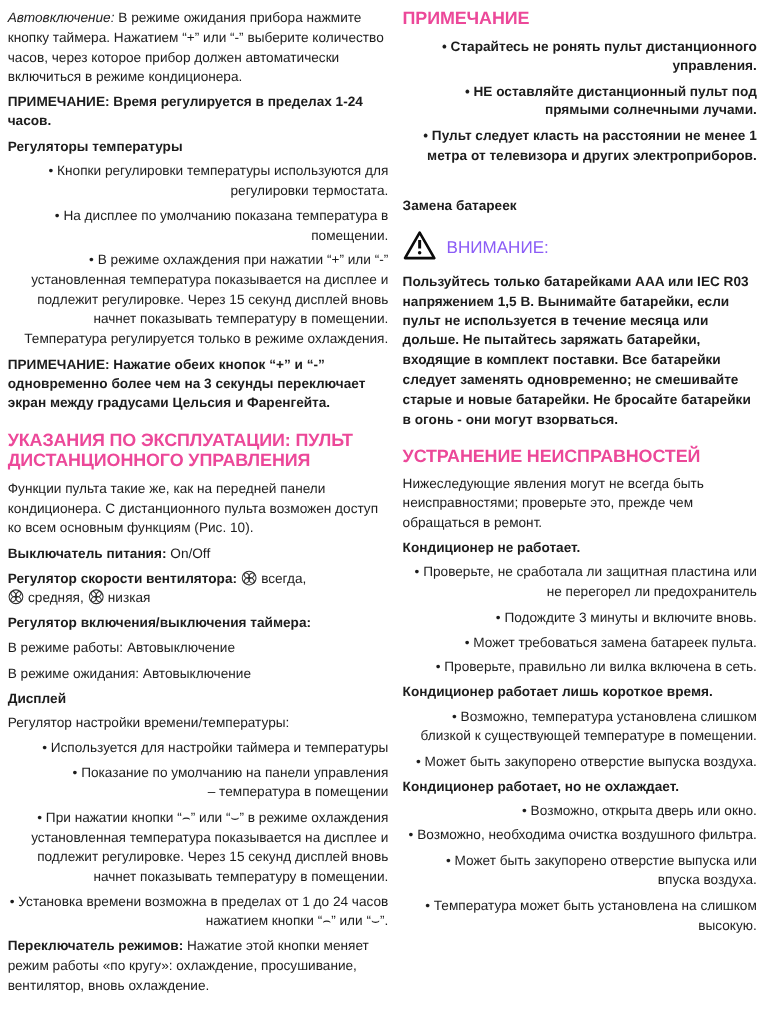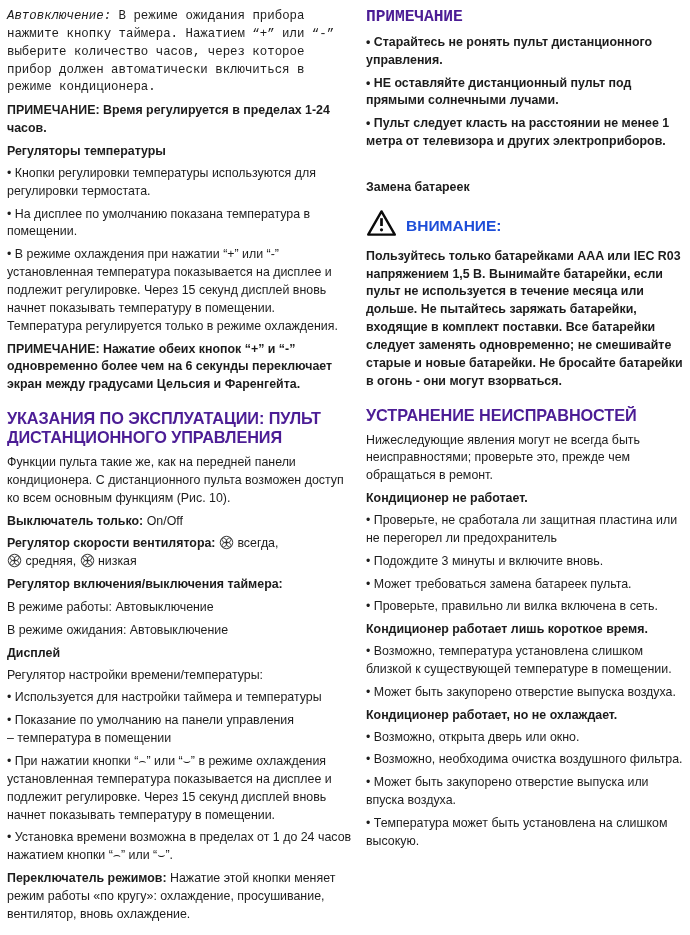--- a/index.html
+++ b/index.html
@@ -9,49 +9,49 @@
     font-size:12.4px;line-height:1.44;
   }
   .page{display:flex;gap:13px;padding:8px 4px 0 7px;box-sizing:border-box;width:690px;}
   .col{flex:0 0 auto;}
   .col-left{width:346px;}
   .col-right{width:322px;}
   p{margin:0 0 5px;white-space:pre-wrap;}
   .b{font-weight:700;}
   .i{font-style:italic;}
   h2{
-    font-weight:700;color:#4c1d95;font-size:16.3px;line-height:1.16;
+    font-weight:700;color:#ec4899;font-size:16.3px;line-height:1.16;
     margin:15px 0 7px;letter-spacing:-0.1px;white-space:pre-line;
   }
-  .col > :first-child{margin-top:0;font-family:Liberation Mono, monospace;}
+  .col > :first-child{margin-top:0;}
   .sub{font-weight:700;margin:1px 0 4px;}
-  .bullet{margin:0 0 5px;}
+  .bullet{margin:0 0 5px;text-align:right;}
   .warn{display:flex;align-items:center;gap:9px;margin:12px 0 5px;}
-  .warn-label{font-weight:700;font-size:15.5px;color:#1d4ed8;}
+  .warn-label{font-weight:400;font-size:15.5px;color:#8b5cf6;}
   .gap-lg{height:22px;}
   .fan{display:inline-block;}
   .fan svg{vertical-align:-3px;}
 </style>
 </head>
 <body>
 
 <div class="page" lang="ru">
   <div class="col col-left" id="col-left">
       <p><span class="i">Автовключение:</span><span> В режиме ожидания прибора нажмите кнопку таймера. Нажатием “+” или “-” выберите количество часов, через которое прибор должен автоматически включиться в режиме кондиционера.</span></p>
       <p class="b">ПРИМЕЧАНИЕ: Время регулируется в пределах 1-24
 часов.</p>
       <p class="sub">Регуляторы температуры</p>
       <p class="bullet"><span>• </span>Кнопки регулировки температуры используются для регулировки термостата.</p>
       <p class="bullet"><span>• </span>На дисплее по умолчанию показана температура в помещении.</p>
       <p class="bullet"><span>• </span>В режиме охлаждения при нажатии “+” или “-” установленная температура показывается на дисплее и подлежит регулировке. Через 15 секунд дисплей вновь начнет показывать температуру в помещении. Температура регулируется только в режиме охлаждения.</p>
-      <p class="b">ПРИМЕЧАНИЕ: Нажатие обеих кнопок “+” и “-” одновременно более чем на 6 секунды переключает экран между градусами Цельсия и Фаренгейта.</p>
+      <p class="b">ПРИМЕЧАНИЕ: Нажатие обеих кнопок “+” и “-” одновременно более чем на 3 секунды переключает экран между градусами Цельсия и Фаренгейта.</p>
       <h2>УКАЗАНИЯ ПО ЭКСПЛУАТАЦИИ: ПУЛЬТ
 ДИСТАНЦИОННОГО УПРАВЛЕНИЯ</h2>
       <p>Функции пульта такие же, как на передней панели кондиционера. С дистанционного пульта возможен доступ ко всем основным функциям (Рис. 10).</p>
-      <p><span class="b">Выключатель только:</span><span> On/Off</span></p>
+      <p><span class="b">Выключатель питания:</span><span> On/Off</span></p>
       <p><span class="b">Регулятор скорости вентилятора:</span><span> </span><span class="fan"><svg width="15" height="15" viewBox="0 0 24 24" aria-hidden="true">
             <circle cx="12" cy="12" r="10" fill="none" stroke="#2e2e2e" stroke-width="1.5"></circle>
             <g fill="none" stroke="#2e2e2e" stroke-width="1.4">
               <ellipse cx="12" cy="6.9" rx="3" ry="4.3" transform="rotate(45 12 12)"></ellipse>
               <ellipse cx="12" cy="6.9" rx="3" ry="4.3" transform="rotate(135 12 12)"></ellipse>
               <ellipse cx="12" cy="6.9" rx="3" ry="4.3" transform="rotate(225 12 12)"></ellipse>
               <ellipse cx="12" cy="6.9" rx="3" ry="4.3" transform="rotate(315 12 12)"></ellipse>
             </g>
             <circle cx="12" cy="12" r="1.7" fill="#2e2e2e"></circle>
           </svg></span><span> всегда,</span><br><span class="fan"><svg width="15" height="15" viewBox="0 0 24 24" aria-hidden="true">

